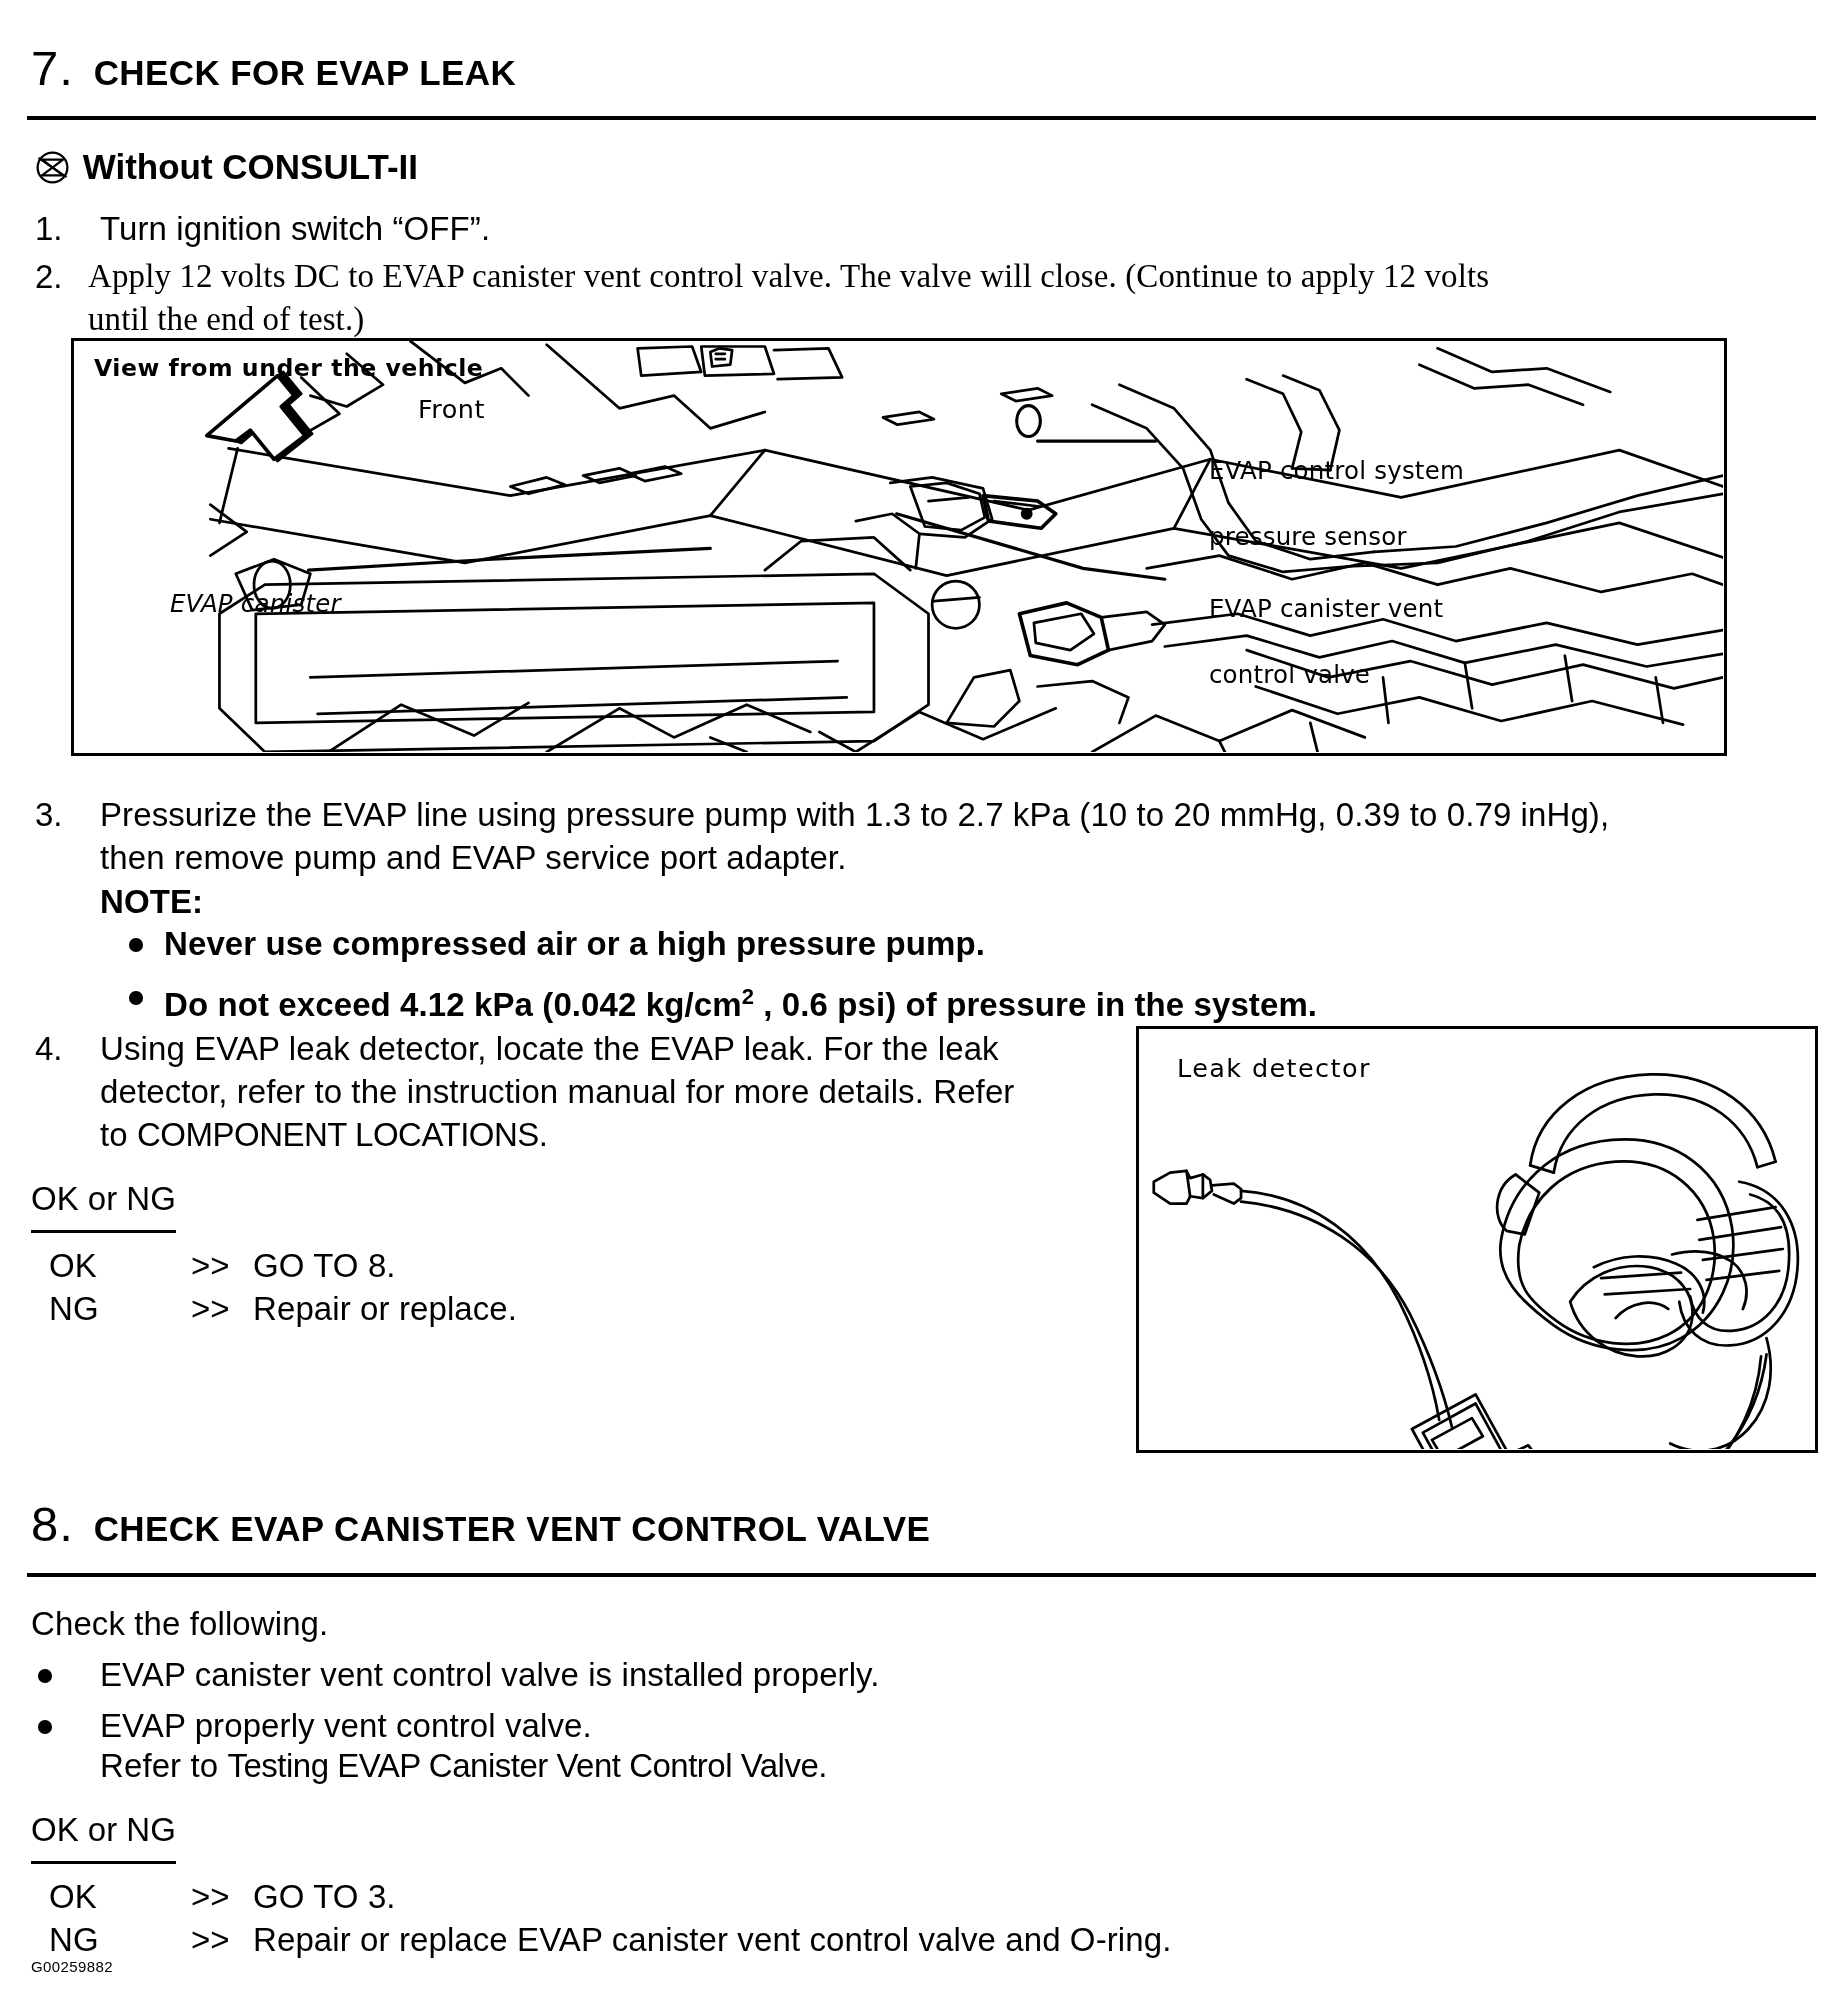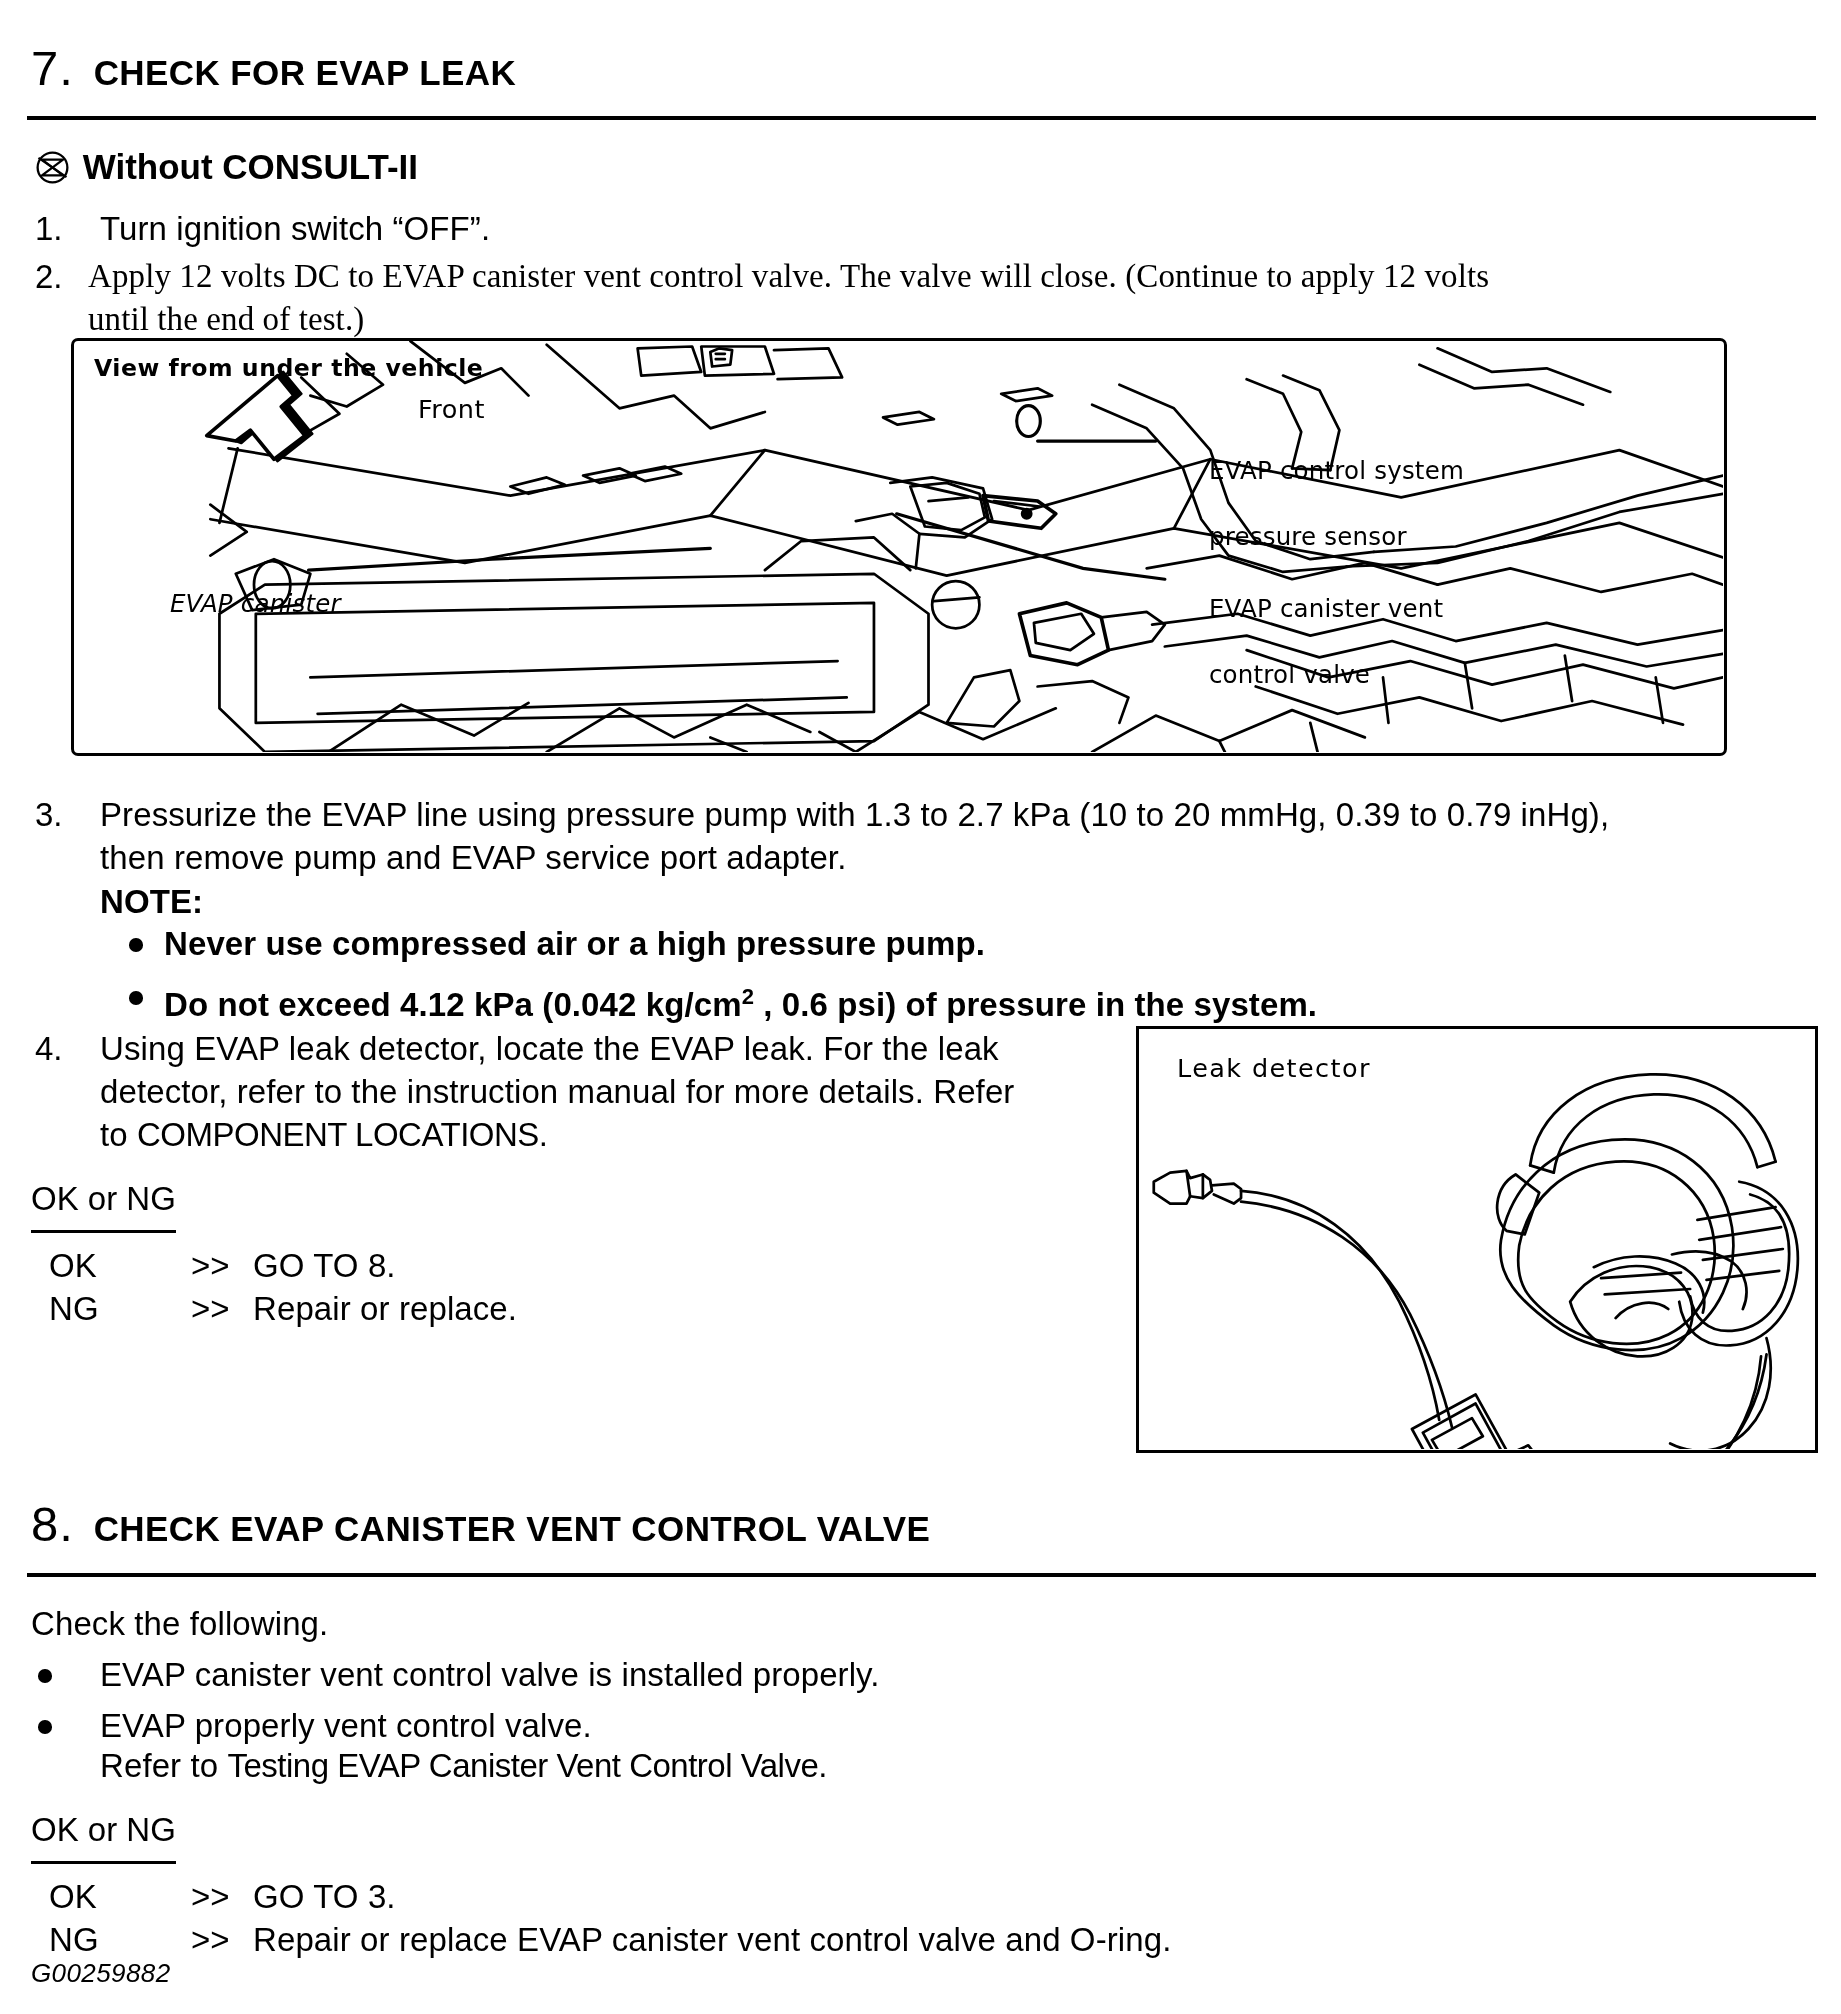--- a/index.html
+++ b/index.html
@@ -117,23 +117,22 @@
     position: absolute;
     font-family: "DejaVu Sans", sans-serif;
     font-size: 24.5px;
     line-height: 33px;
     letter-spacing: 0.2px;
     white-space: pre;
   }
 
   .doc-code {
     position: absolute;
-    font-size: 26px;
+    font-size: 15px;
     letter-spacing: 0.4px;
-    font-style: italic;
   }
   svg { display: block; }
 </style>
 </head>
 <body>
 
 <div class="page">
 
   <div class="step-head" style="left:31px; top:44px;">
     <span class="step-num">7.</span>
@@ -152,21 +151,21 @@
     <span>Without CONSULT-II</span>
   </div>
 
   <div class="num-col" style="left:35px; top:207px;">1.</div>
   <div class="txt" style="left:100px; top:207px; width:1700px;">Turn ignition switch “OFF”.</div>
 
   <div class="num-col" style="left:35px; top:255px;">2.</div>
   <div class="txt" style="left:88px; top:255px; width:1718px;font-family:Liberation Serif, serif;">Apply 12 volts DC to EVAP canister vent control valve. The valve will close. (Continue to apply 12 volts
 until the end of test.)</div>
 
-  <div class="figbox" style="left:71px; top:338px; width:1656px; height:418px;border-radius:7px;">
+  <div class="figbox" style="left:71px; top:338px; width:1656px; height:418px;">
     <svg width="1649" height="411" viewBox="0 0 1814 452">
       <g fill="none" stroke="#000" stroke-width="3" stroke-linecap="round" stroke-linejoin="round">
 
         <path d="M370 0 L430 46 L470 30 L500 60"></path>
         <path d="M300 14 L340 48 L300 72 L260 60"></path>
         <path d="M250 40 L292 80 L250 104"></path>
         <path d="M520 4 L600 74 L660 60 L700 96 L760 78"></path>
         <path d="M620 8 L680 6 L690 34 L624 38 Z"></path>
         <path d="M690 6 L760 6 L770 36 L694 38 Z"></path>
         <path d="M770 10 L830 8 L845 40 L774 42"></path>

